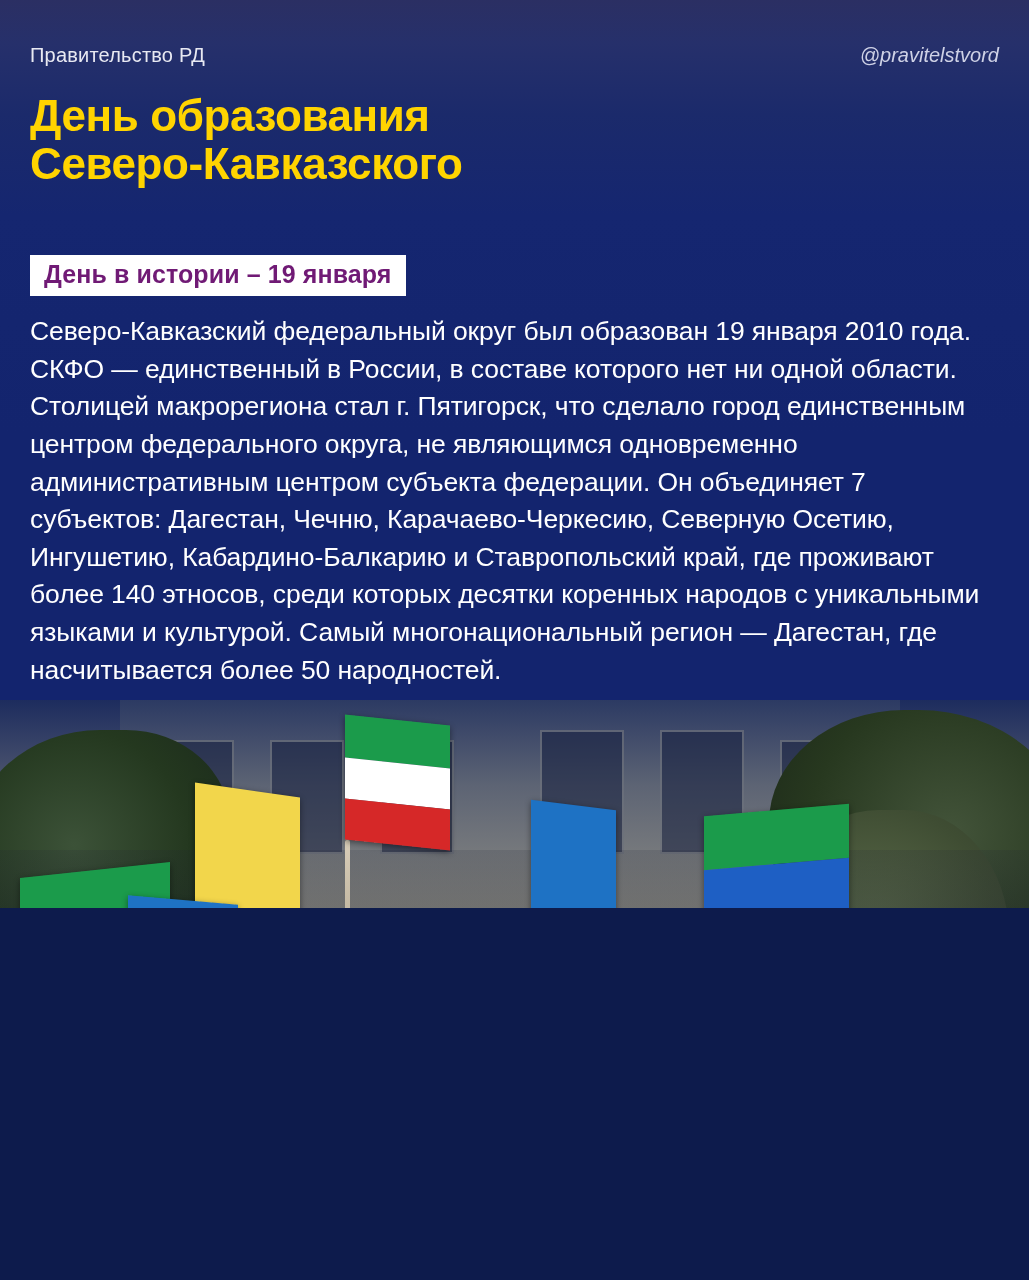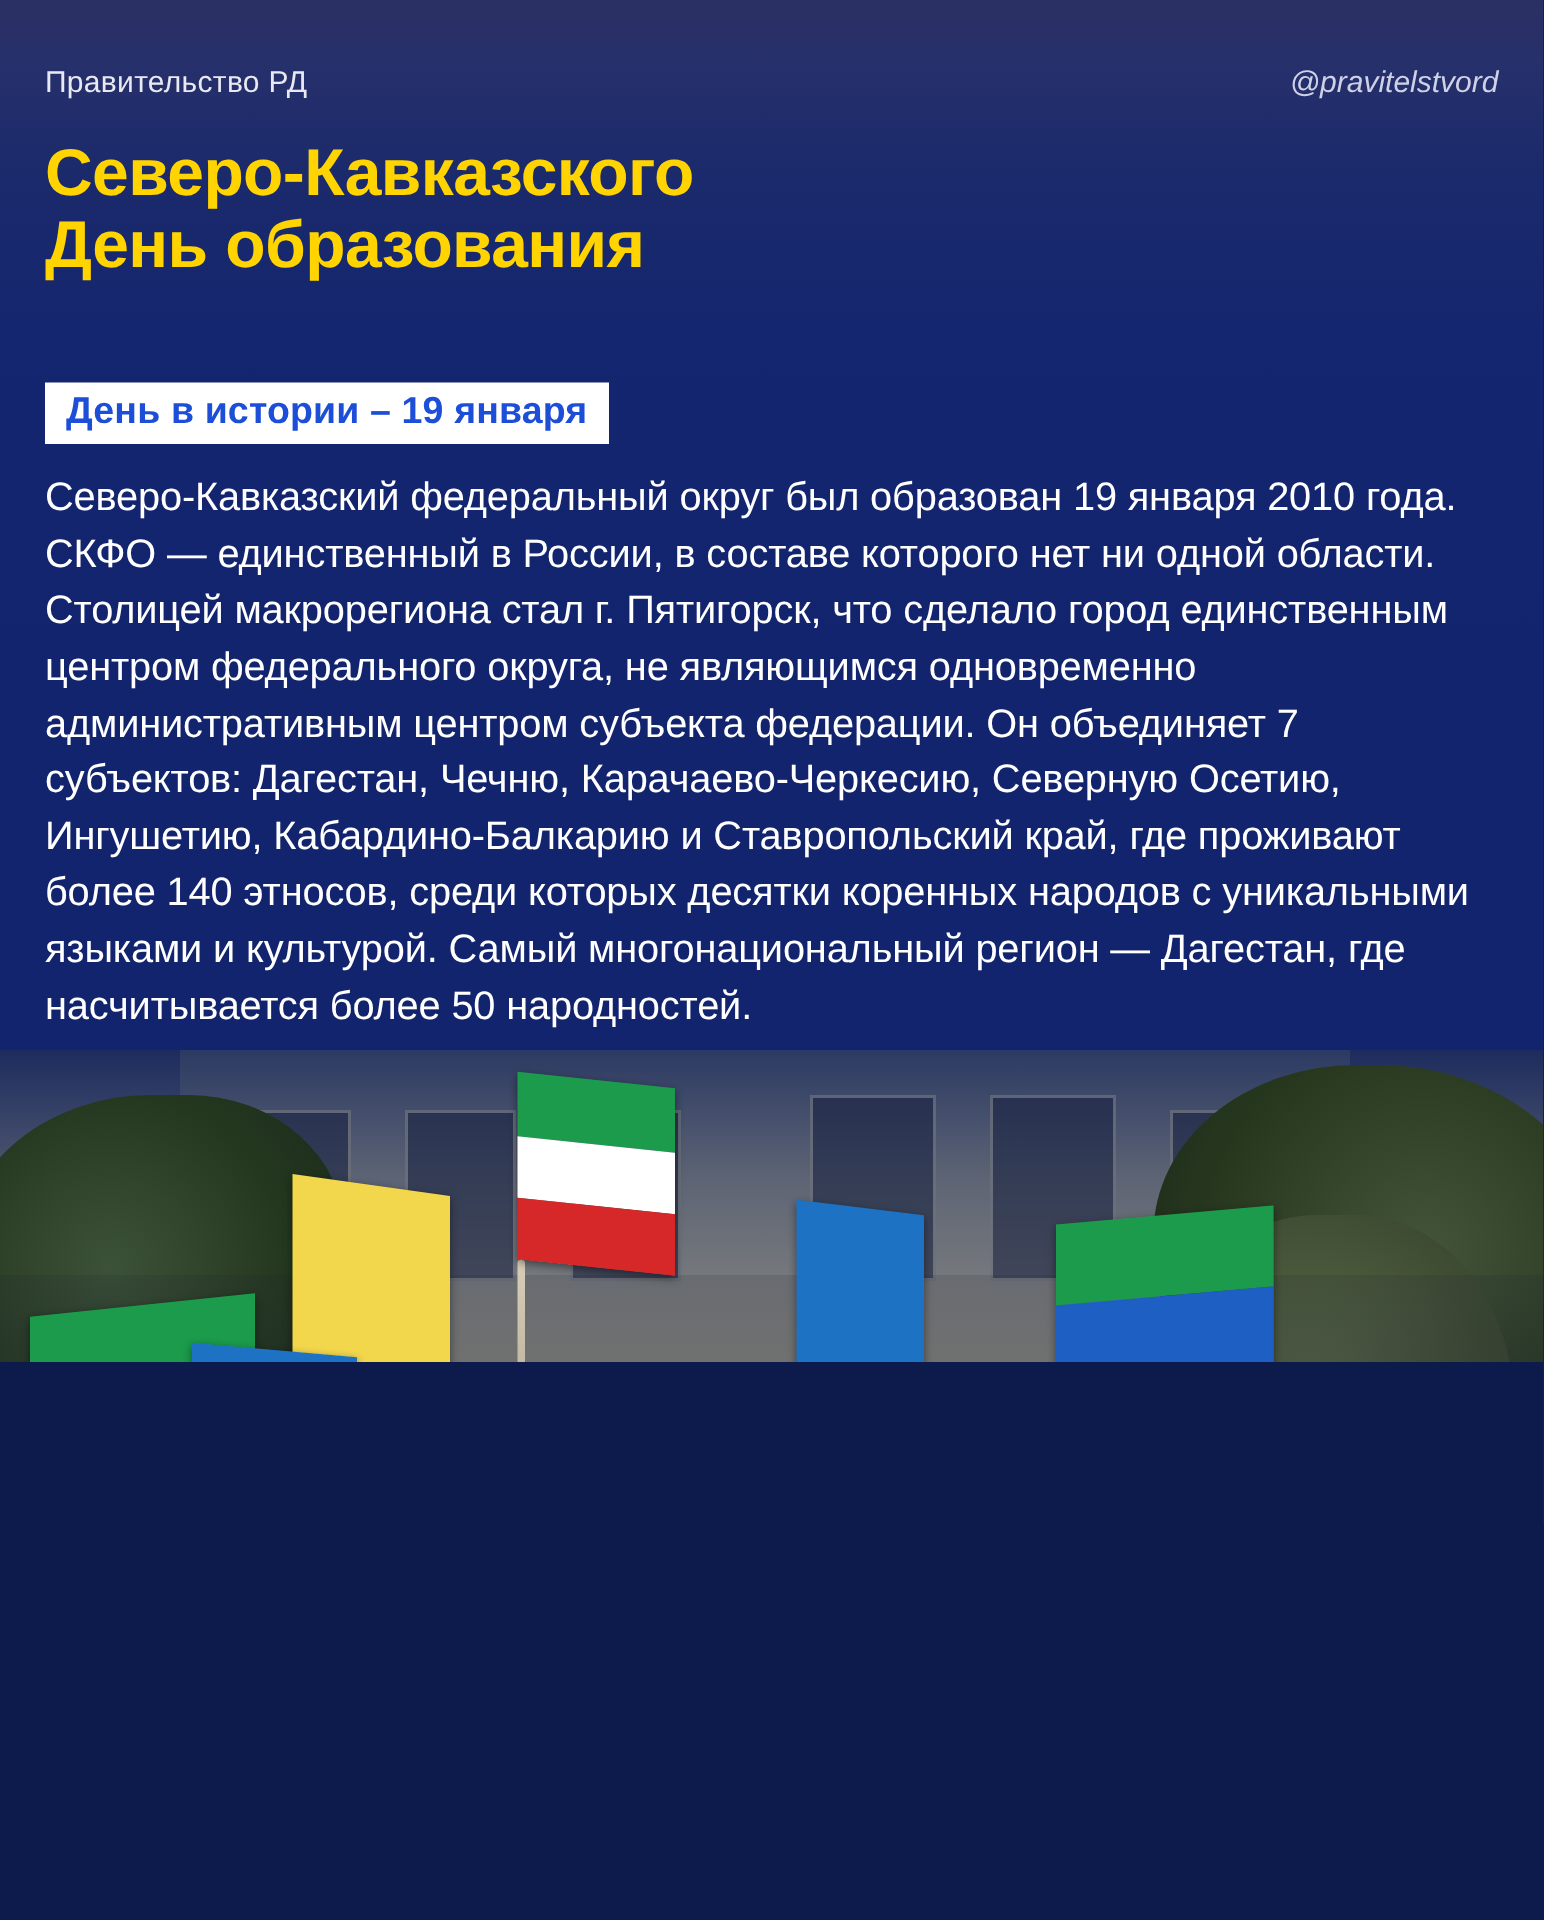--- a/index.html
+++ b/index.html
@@ -59,21 +59,21 @@
     color: #ffd400;
     letter-spacing: -0.4px;
   }
   .title div { white-space: nowrap; }
   
   .subtitle-chip {
     position: absolute;
     left: 30px;
     top: 255px;
     background: #ffffff;
-    color: #1d4ed8;
+    color: #701a75;
     font-size: 25px;
     font-weight: bold;
     padding: 5px 14px 7px 14px;
     letter-spacing: .1px;
   }
   
   .body-text {
     position: absolute;
     left: 30px;
     top: 313px;
@@ -179,22 +179,22 @@
 <div class="poster">
 
   <div class="bg-top"></div>
 
   <div class="header">
     <div class="org-name">Правительство РД</div>
     <div class="handle">@pravitelstvord</div>
   </div>
 
   <div class="title">
+    <div>День образования</div>
     <div>Северо-Кавказского</div>
-    <div>День образования</div>
   </div>
 
   <div class="subtitle-chip">День в истории – 19 января</div>
 
   <div class="body-text">Северо-Кавказский федеральный округ был образован 19 января 2010 года. СКФО — единственный в России, в составе которого нет ни одной области. Столицей макрорегиона стал г. Пятигорск, что сделало город единственным центром федерального округа, не являющимся одновременно административным центром субъекта федерации. Он объединяет 7 субъектов: Дагестан, Чечню, Карачаево-Черкесию, Северную Осетию, Ингушетию, Кабардино-Балкарию и Ставропольский край, где проживают более 140 этносов, среди которых десятки коренных народов с уникальными языками и культурой. Самый многонациональный регион — Дагестан, где насчитывается более 50 народностей.</div>
 
   <div class="photo">
     <div class="ph-sky"></div>
     <div class="ph-building">
       <div class="ph-build-win" style="left:40px;  top:40px;  width:70px;  height:110px;"></div>

